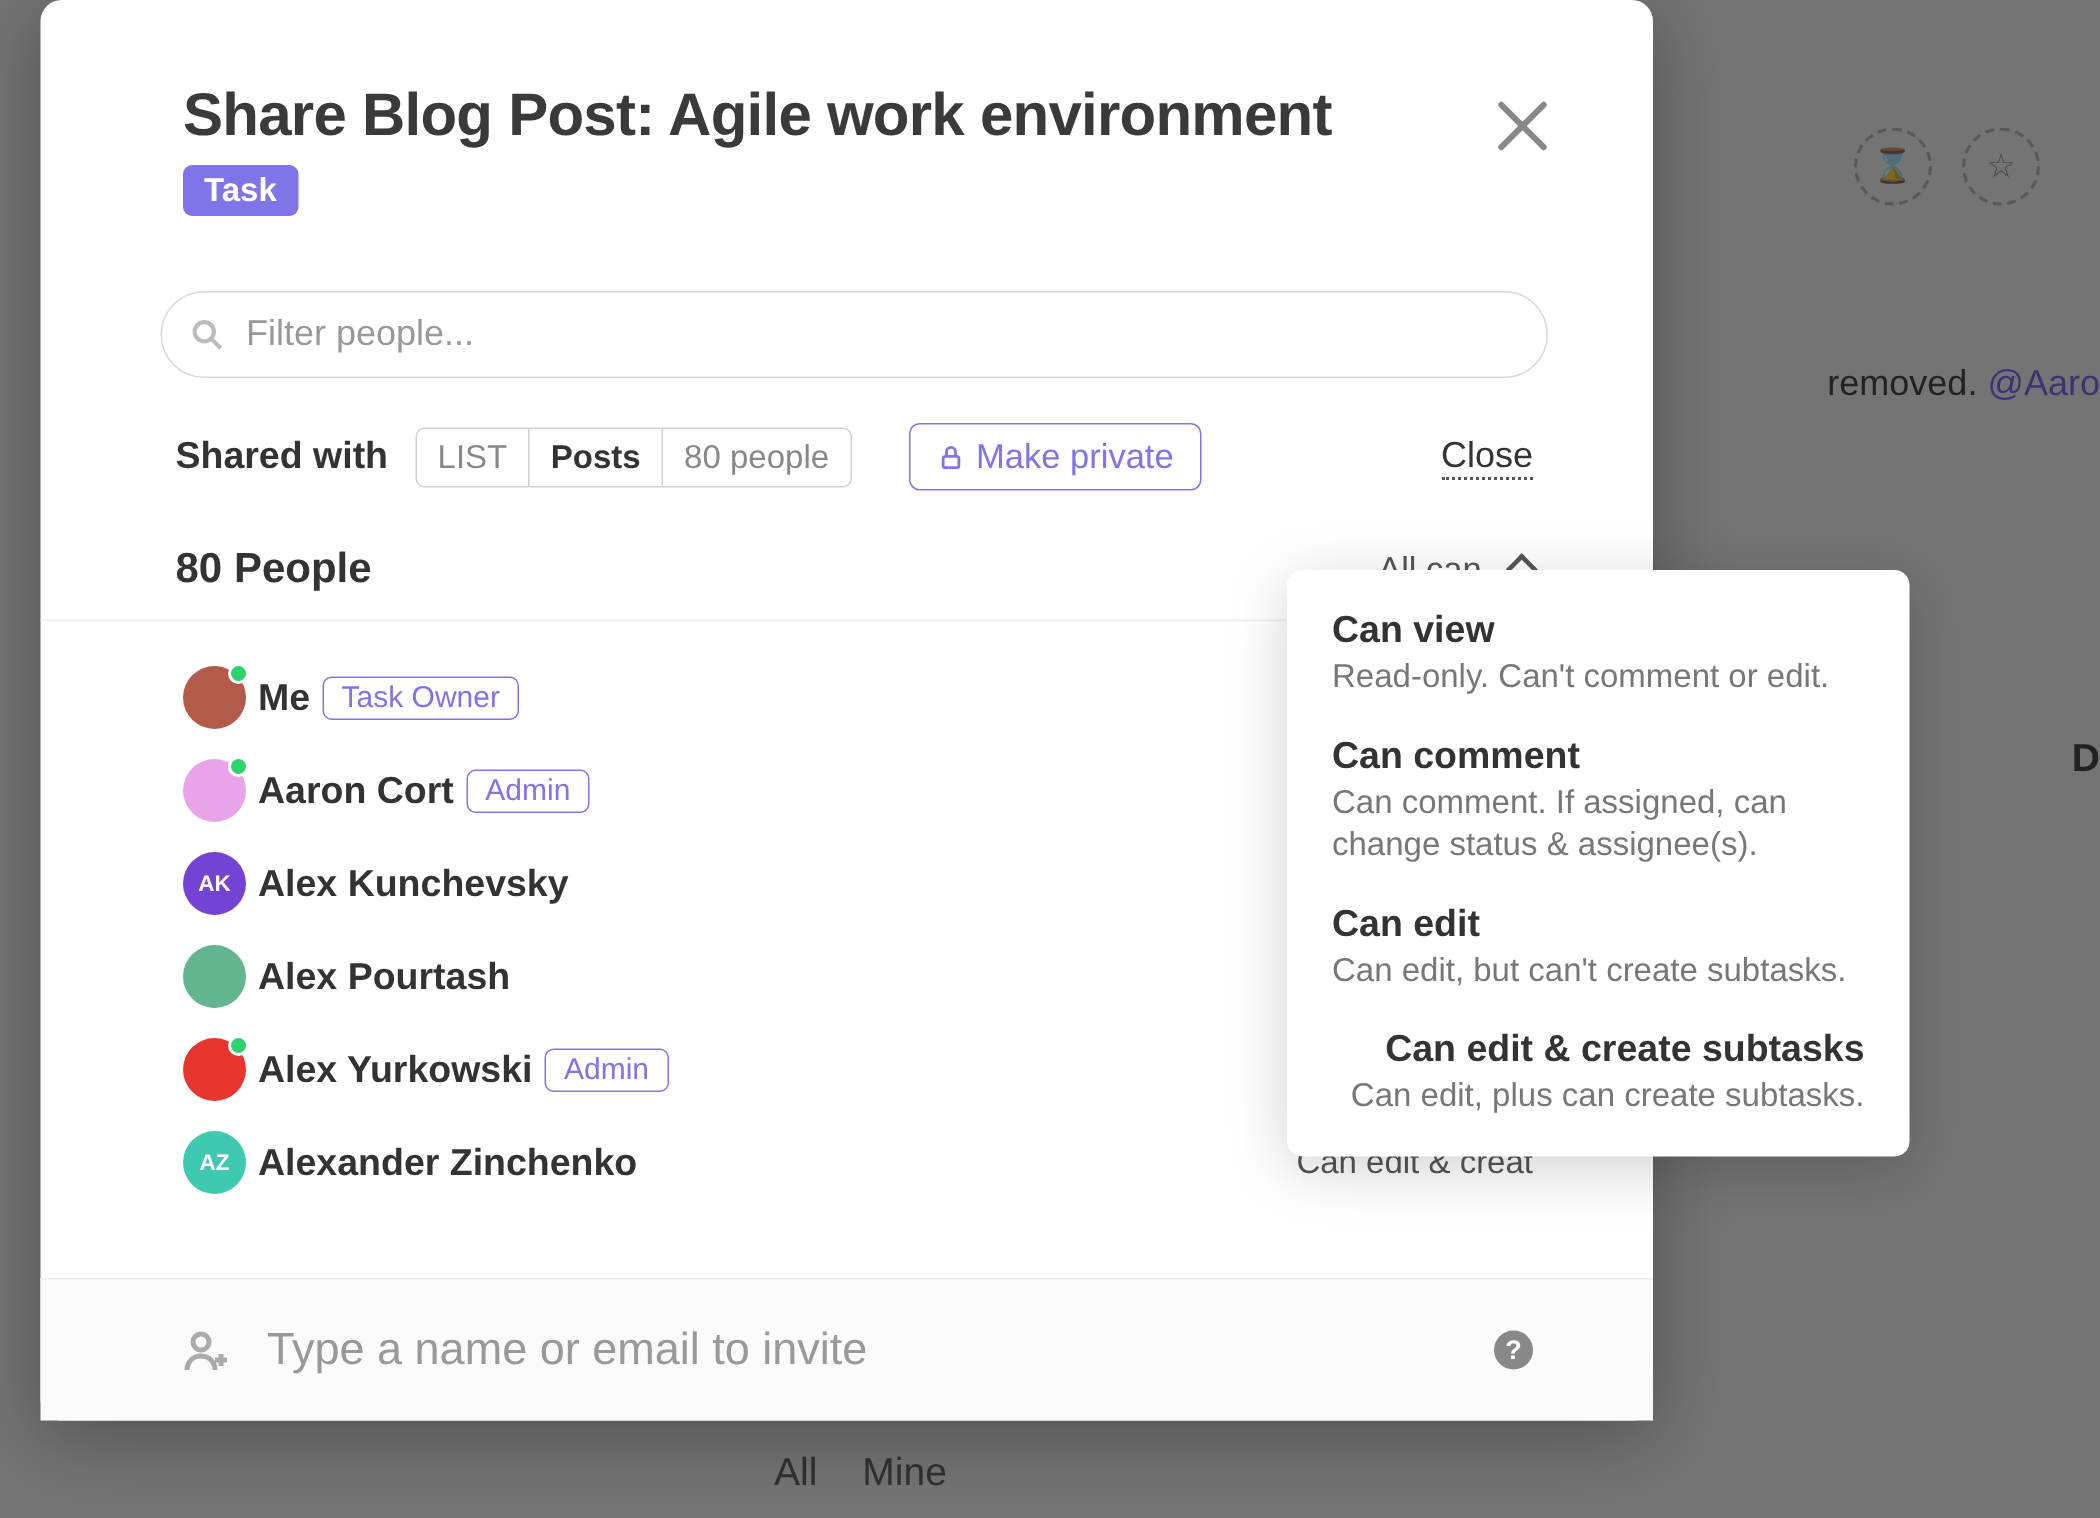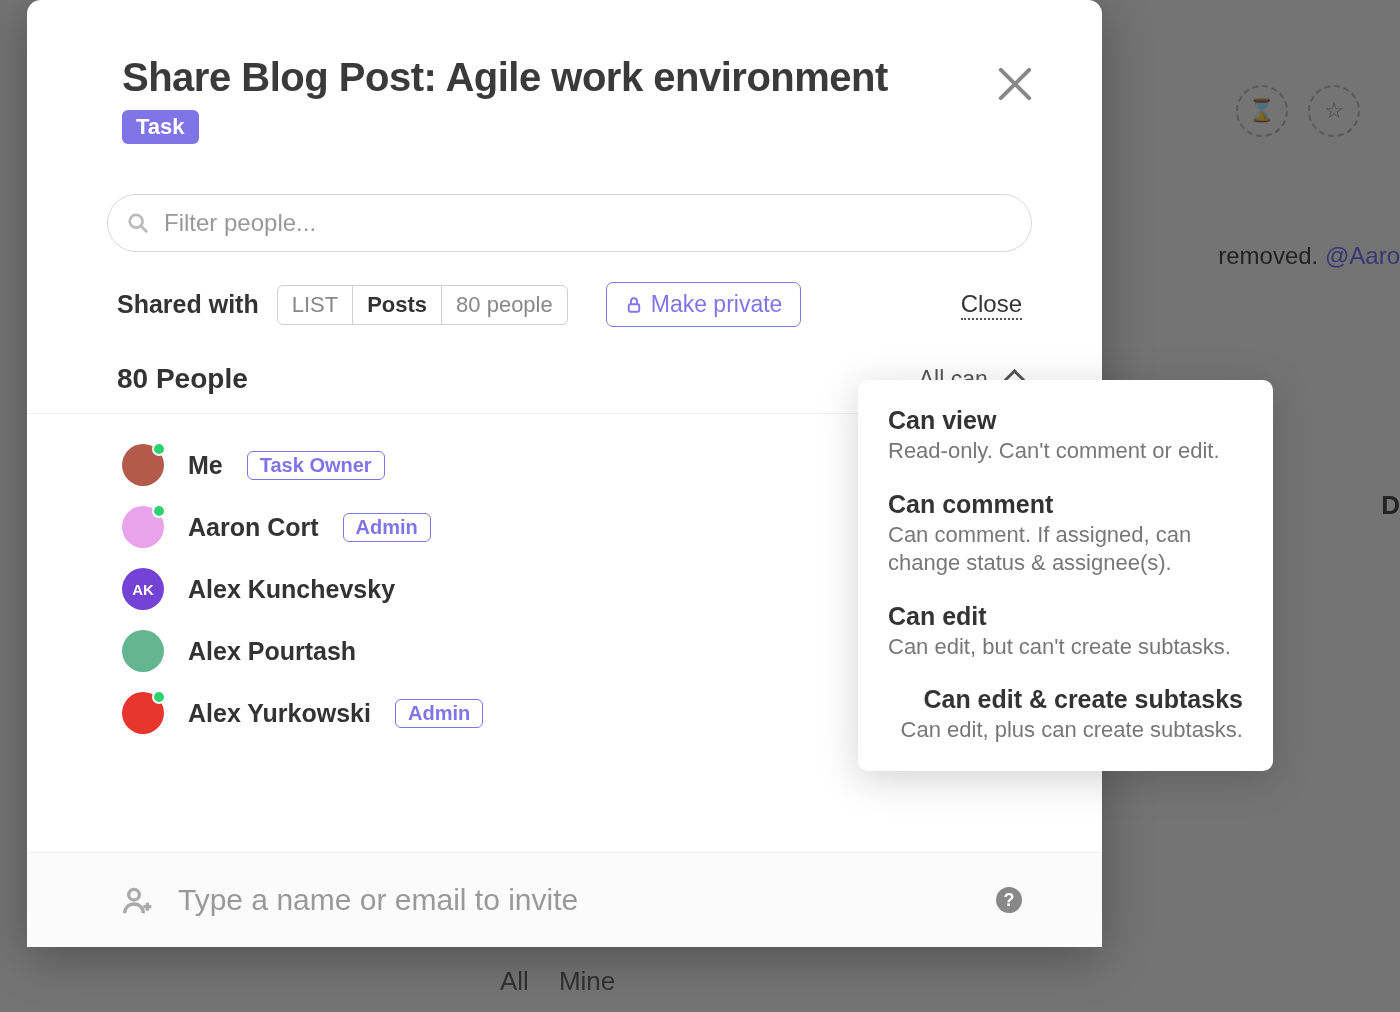--- a/index.html
+++ b/index.html
@@ -51,21 +51,21 @@
   position: absolute;
   top: 490px;
   right: 0;
   font-size: 26px;
   font-weight: 600;
   color: #333;
 }
 .bg-tabs {
   position: absolute;
   bottom: 15px;
-  left: 500px;
+  left: 516px;
   display: flex;
   gap: 30px;
   font-size: 26px;
   color: #555;
 }
 
 .modal {
   position: absolute;
   top: 0;
   left: 27px;
@@ -224,21 +224,21 @@
 }
 .people-list {
   flex: 1;
   overflow: hidden;
   padding: 20px 80px 0 95px;
 }
 .person {
   display: flex;
   align-items: center;
   height: 62px;
-  gap: 24px;
+  gap: 8px;
 }
 .avatar {
   width: 42px;
   height: 42px;
   border-radius: 50%;
   flex-shrink: 0;
   display: flex;
   align-items: center;
   justify-content: center;
   font-size: 15px;
@@ -264,21 +264,21 @@
   font-size: 25px;
   font-weight: 600;
   color: #333;
 }
 .role-badge {
   border: 1.5px solid #8075e8;
   color: #8075e8;
   border-radius: 6px;
   padding: 2px 12px;
   font-size: 20px;
-  font-weight: 700;
+  font-weight: 400;
 }
 .person-perm {
   margin-left: auto;
   font-size: 22px;
   color: #555;
 }
 .invite-bar {
   border-top: 1px solid #eee;
   background: #fbfbfb;
   padding: 30px 80px 30px 95px;
@@ -415,20 +415,25 @@
         <span class="person-name">Alex Pourtash</span>
         <span class="person-perm">Can edit &amp; crea</span>
       </div>
       <div class="person">
         <div class="avatar img" style="background: rgb(232, 54, 46);">
           <div class="dot"></div>
         </div>
         <span class="person-name">Alex Yurkowski</span>
         <span class="role-badge">Admin</span>
         <span class="person-perm">Can edit &amp; crea</span>
+      </div>
+      <div class="person">
+        <div class="avatar" style="background: rgb(62, 201, 176);">AZ</div>
+        <span class="person-name">Alexander Zinchenko</span>
+        <span class="person-perm">Can edit &amp; creat</span>
       </div>
     </div>
 
   <div class="invite-bar">
     <span class="invite-icon">
       <svg viewBox="0 0 24 24" fill="none" stroke="currentColor" stroke-width="2.5">
         <circle cx="9" cy="8" r="4"></circle>
           <path d="M2 22c0-4 3-7 7-7s7 3 7 7"></path>
         <line x1="19" y1="14" x2="19" y2="20"></line>
           <line x1="16" y1="17" x2="22" y2="17"></line>

